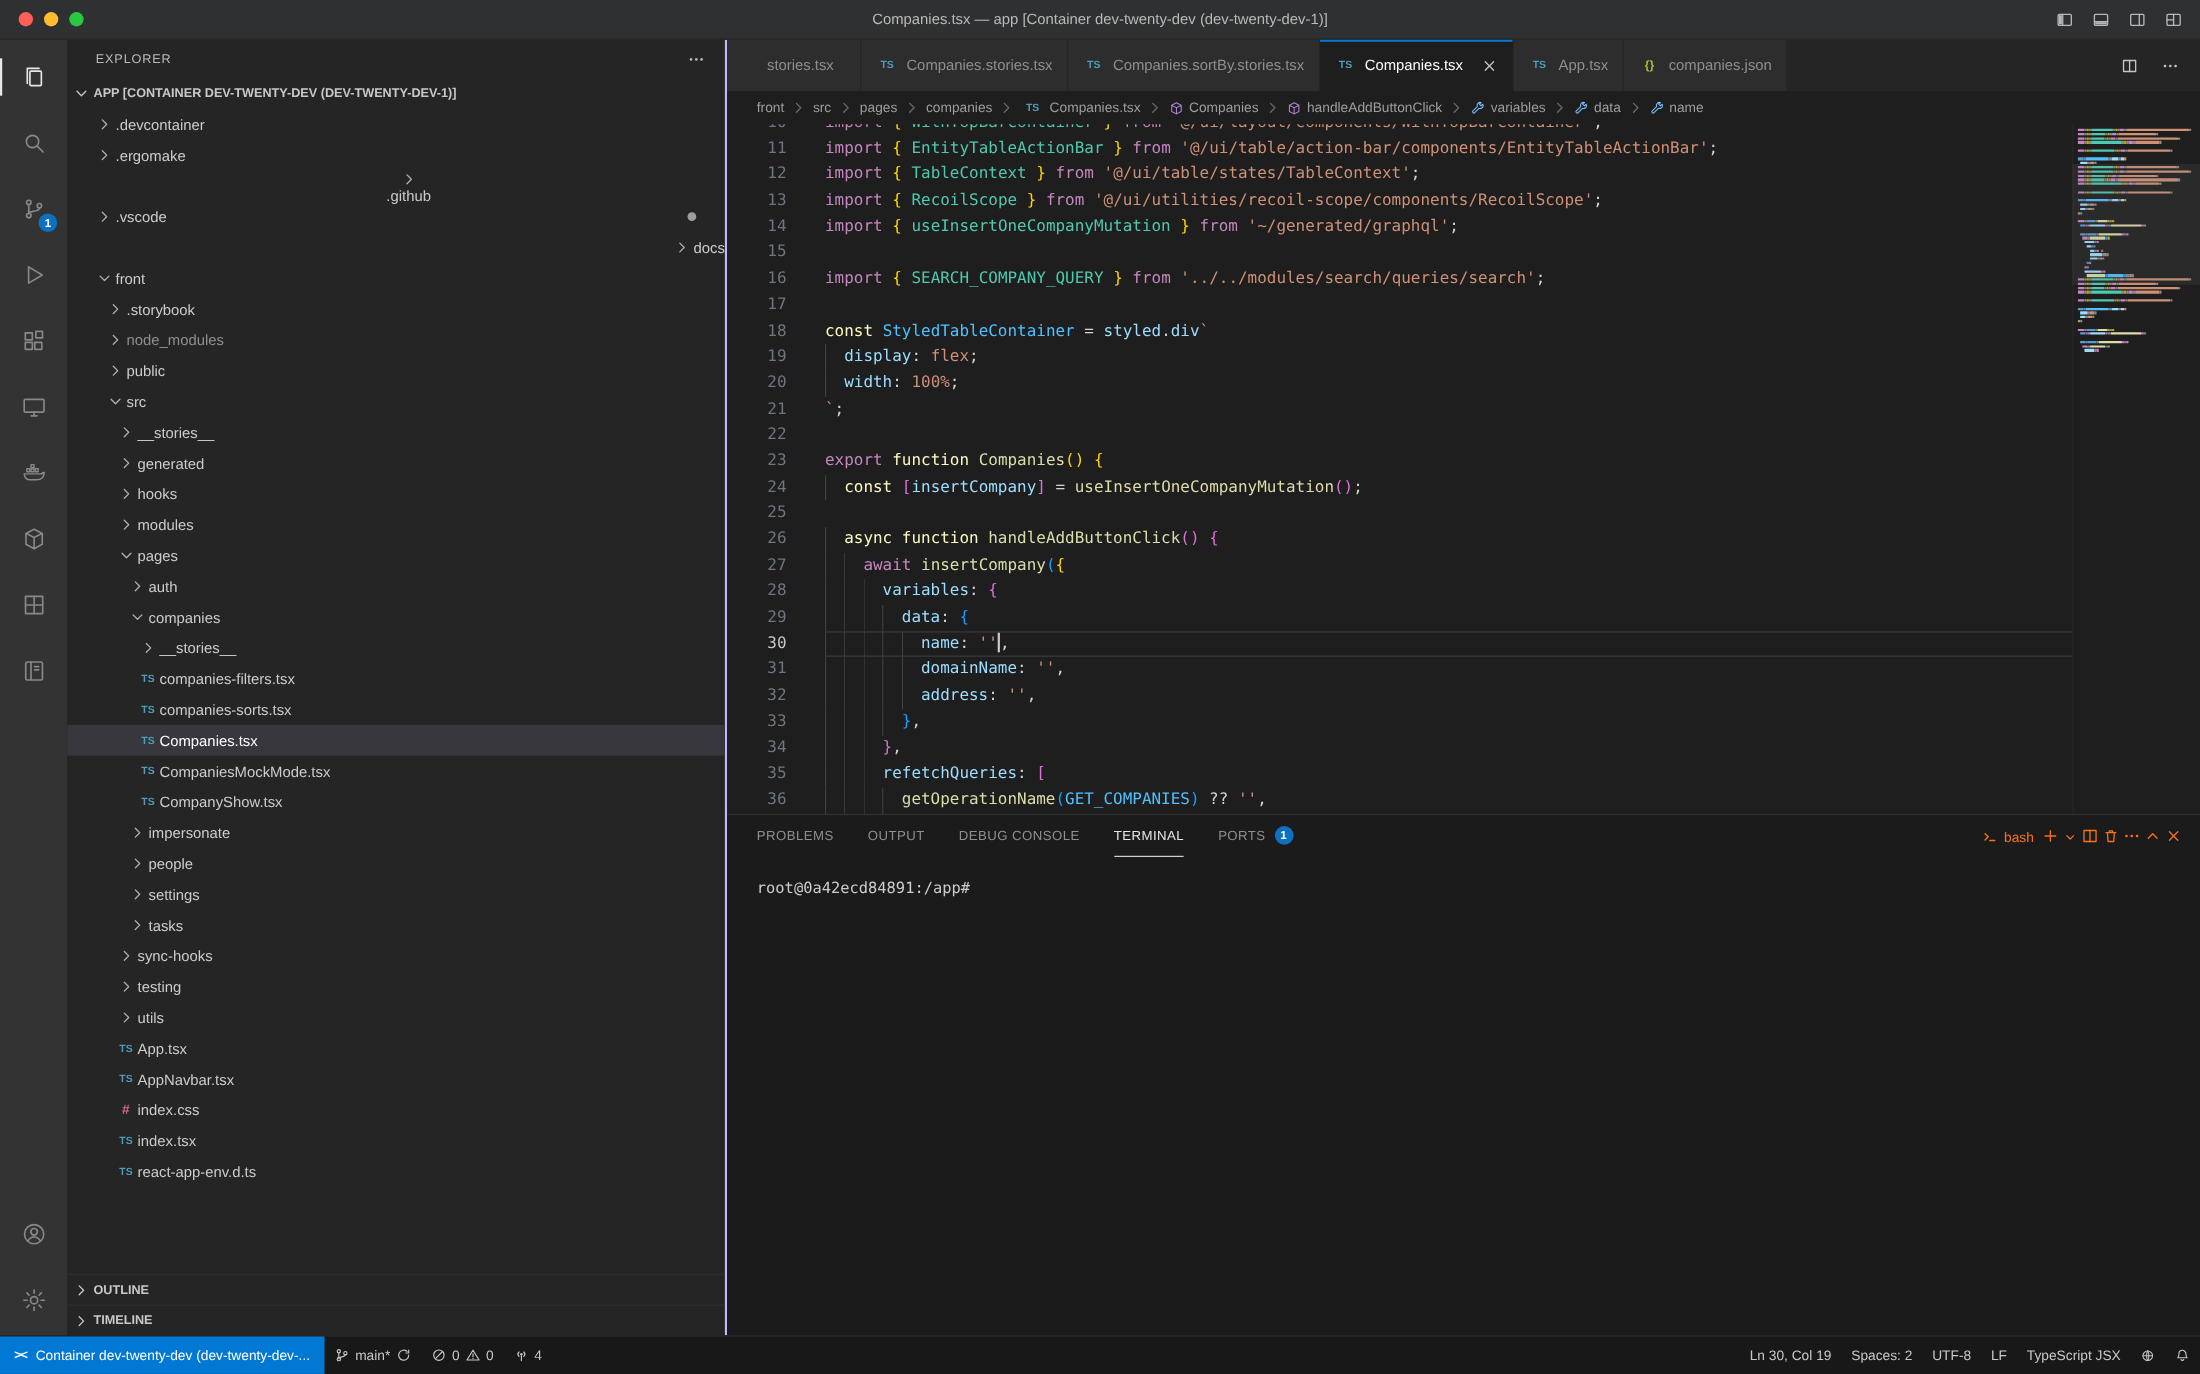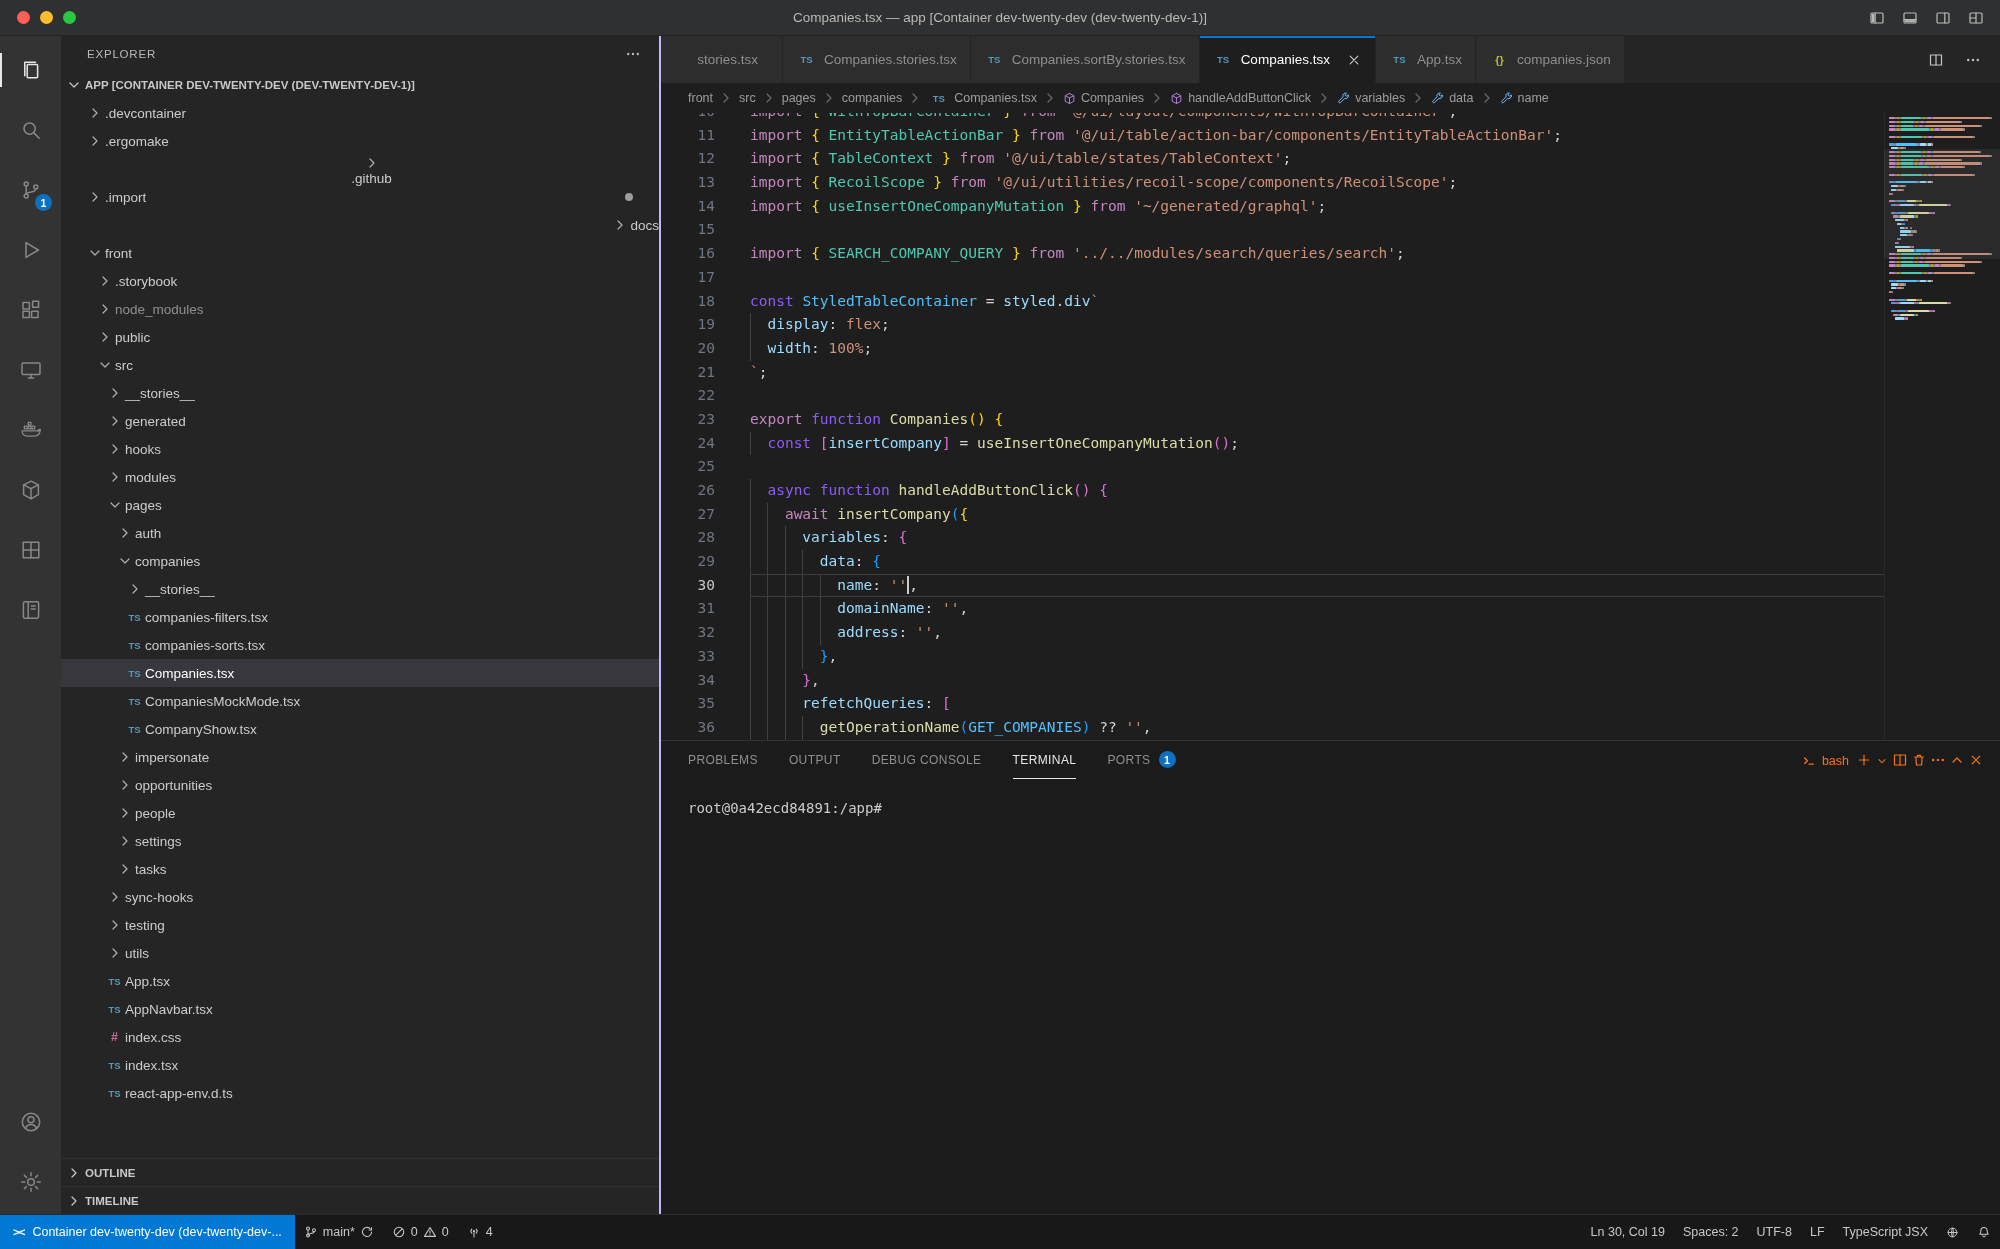--- a/index.html
+++ b/index.html
@@ -52,21 +52,21 @@
 .editor-wrap{flex:1;min-height:0;display:flex;position:relative}
 .code-scroll{flex:1;min-width:0;position:relative;overflow:hidden}
 .code-lines{position:absolute;top:-13px;left:0;right:0;font-family:"DejaVu Sans Mono","Liberation Mono",monospace;font-size:14.5px;line-height:23.7px}
 .cl{display:flex;height:23.7px;position:relative;white-space:pre}
 .gutter{width:54px;flex:none;text-align:right;color:#6e7681}
 .cl.current .gutter{color:#c6c6c6}
 .cl.current::after{content:"";position:absolute;left:89px;right:0;top:0;bottom:0;border-top:1px solid #3a3d41;border-bottom:1px solid #3a3d41;pointer-events:none}
 .ct{padding-left:35px}
 .guide{display:inline-block;width:2ch;box-shadow:inset 1px 0 0 #404040;white-space:pre}
 .cursor{display:inline-block;width:0;border-left:2px solid #ccc;height:18px;vertical-align:middle;position:relative;top:-1px}
-.kw{color:#C586C0}.skw{color:#8b5cf6}.typ{color:#4EC9B0}.fn{color:#DCDCAA}.vr{color:#9CDCFE}.cv{color:#4FC1FF}.st{color:#CE9178}.pl{color:#d4d4d4}
+.kw{color:#C586C0}.skw{color:#fef9c3}.typ{color:#4EC9B0}.fn{color:#DCDCAA}.vr{color:#9CDCFE}.cv{color:#4FC1FF}.st{color:#CE9178}.pl{color:#d4d4d4}
 .b1{color:#ffd700}.b2{color:#da70d6}.b3{color:#179fff}
 
 .minimap{width:116px;flex:none;position:relative;background:#1e1e1e;box-shadow:inset 1px 0 0 rgba(255,255,255,.05);padding:4px 8px 0 5px}
 .mrow{height:2.2px;margin-bottom:1.6px;display:flex}
 .mseg{height:2.2px;border-radius:.5px}
 .mws{background:transparent!important}
 .mseg.kw{background:#C586C0}.mseg.skw{background:#569CD6}.mseg.typ{background:#4EC9B0}.mseg.fn{background:#DCDCAA}.mseg.vr{background:#9CDCFE}.mseg.cv{background:#4FC1FF}.mseg.st{background:#CE9178}.mseg.pl{background:#8a8a8a}.mseg.b1{background:#c7ab00}.mseg.b2{background:#da70d6}.mseg.b3{background:#179fff}.mseg.cur{width:0}
 .mslider{position:absolute;left:0;right:0;top:36px;height:110px;background:rgba(121,121,121,.14)}
 
 .panel{height:474px;flex:none;background:#1b1b1b;border-top:1px solid #333;display:flex;flex-direction:column}
@@ -285,21 +285,21 @@
               </svg>
             </span>
             <span>.github</span>
           </div>
           <div class="trow" style="padding-left: 23px;">
             <span class="twist">
               <svg width="16" height="16" viewBox="0 0 16 16" fill="none" stroke="currentColor" stroke-width="1.2" stroke-linecap="round" stroke-linejoin="round">
                 <path d="M6 4l4 4-4 4"></path>
               </svg>
             </span>
-            <span>.import</span>
+            <span>.vscode</span>
             <span class="tdot"></span>
           </div>
           <div class="trow" style="padding-left: 23px; justify-content: flex-end;">
             <span class="twist">
               <svg width="16" height="16" viewBox="0 0 16 16" fill="none" stroke="currentColor" stroke-width="1.2" stroke-linecap="round" stroke-linejoin="round">
                 <path d="M6 4l4 4-4 4"></path>
               </svg>
             </span>
             <span>docs</span>
           </div>
@@ -427,28 +427,20 @@
             <span class="fic ts">TS</span>
             <span>CompanyShow.tsx</span>
           </div>
           <div class="trow" style="padding-left: 53px;">
             <span class="twist">
               <svg width="16" height="16" viewBox="0 0 16 16" fill="none" stroke="currentColor" stroke-width="1.2" stroke-linecap="round" stroke-linejoin="round">
                 <path d="M6 4l4 4-4 4"></path>
               </svg>
             </span>
             <span>impersonate</span>
-          </div>
-          <div class="trow" style="padding-left: 53px;">
-            <span class="twist">
-              <svg width="16" height="16" viewBox="0 0 16 16" fill="none" stroke="currentColor" stroke-width="1.2" stroke-linecap="round" stroke-linejoin="round">
-                <path d="M6 4l4 4-4 4"></path>
-              </svg>
-            </span>
-            <span>opportunities</span>
           </div>
           <div class="trow" style="padding-left: 53px;">
             <span class="twist">
               <svg width="16" height="16" viewBox="0 0 16 16" fill="none" stroke="currentColor" stroke-width="1.2" stroke-linecap="round" stroke-linejoin="round">
                 <path d="M6 4l4 4-4 4"></path>
               </svg>
             </span>
             <span>people</span>
           </div>
           <div class="trow" style="padding-left: 53px;">

